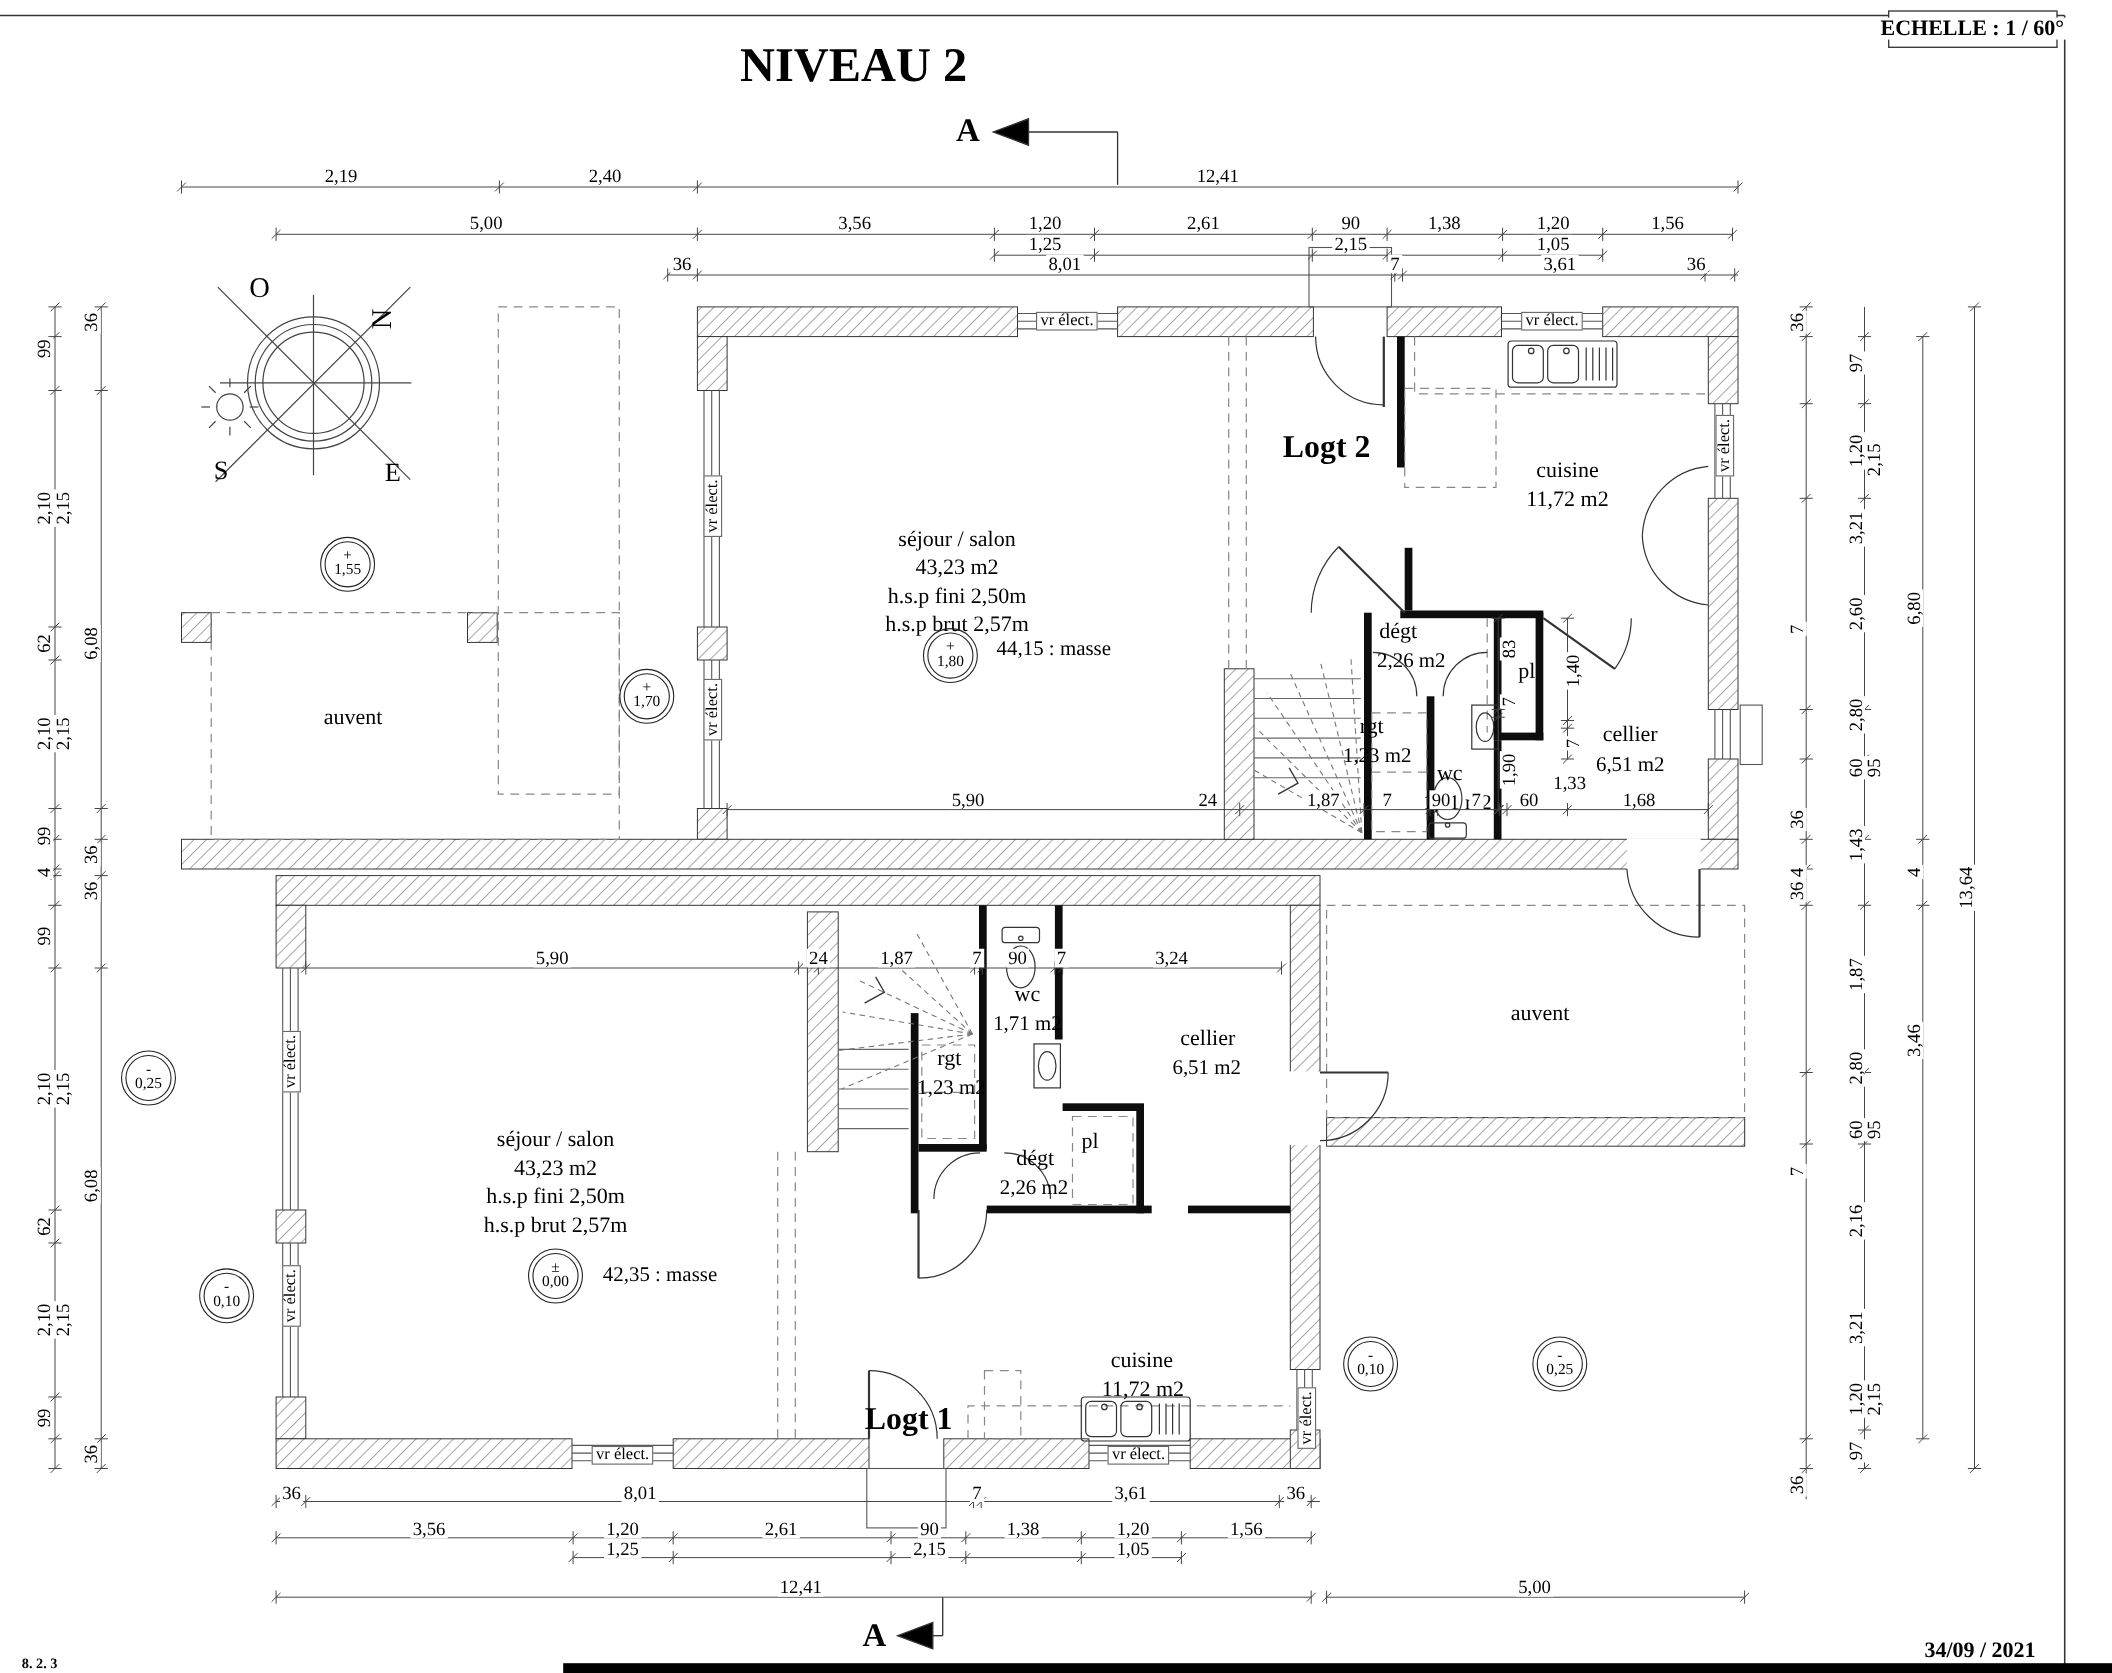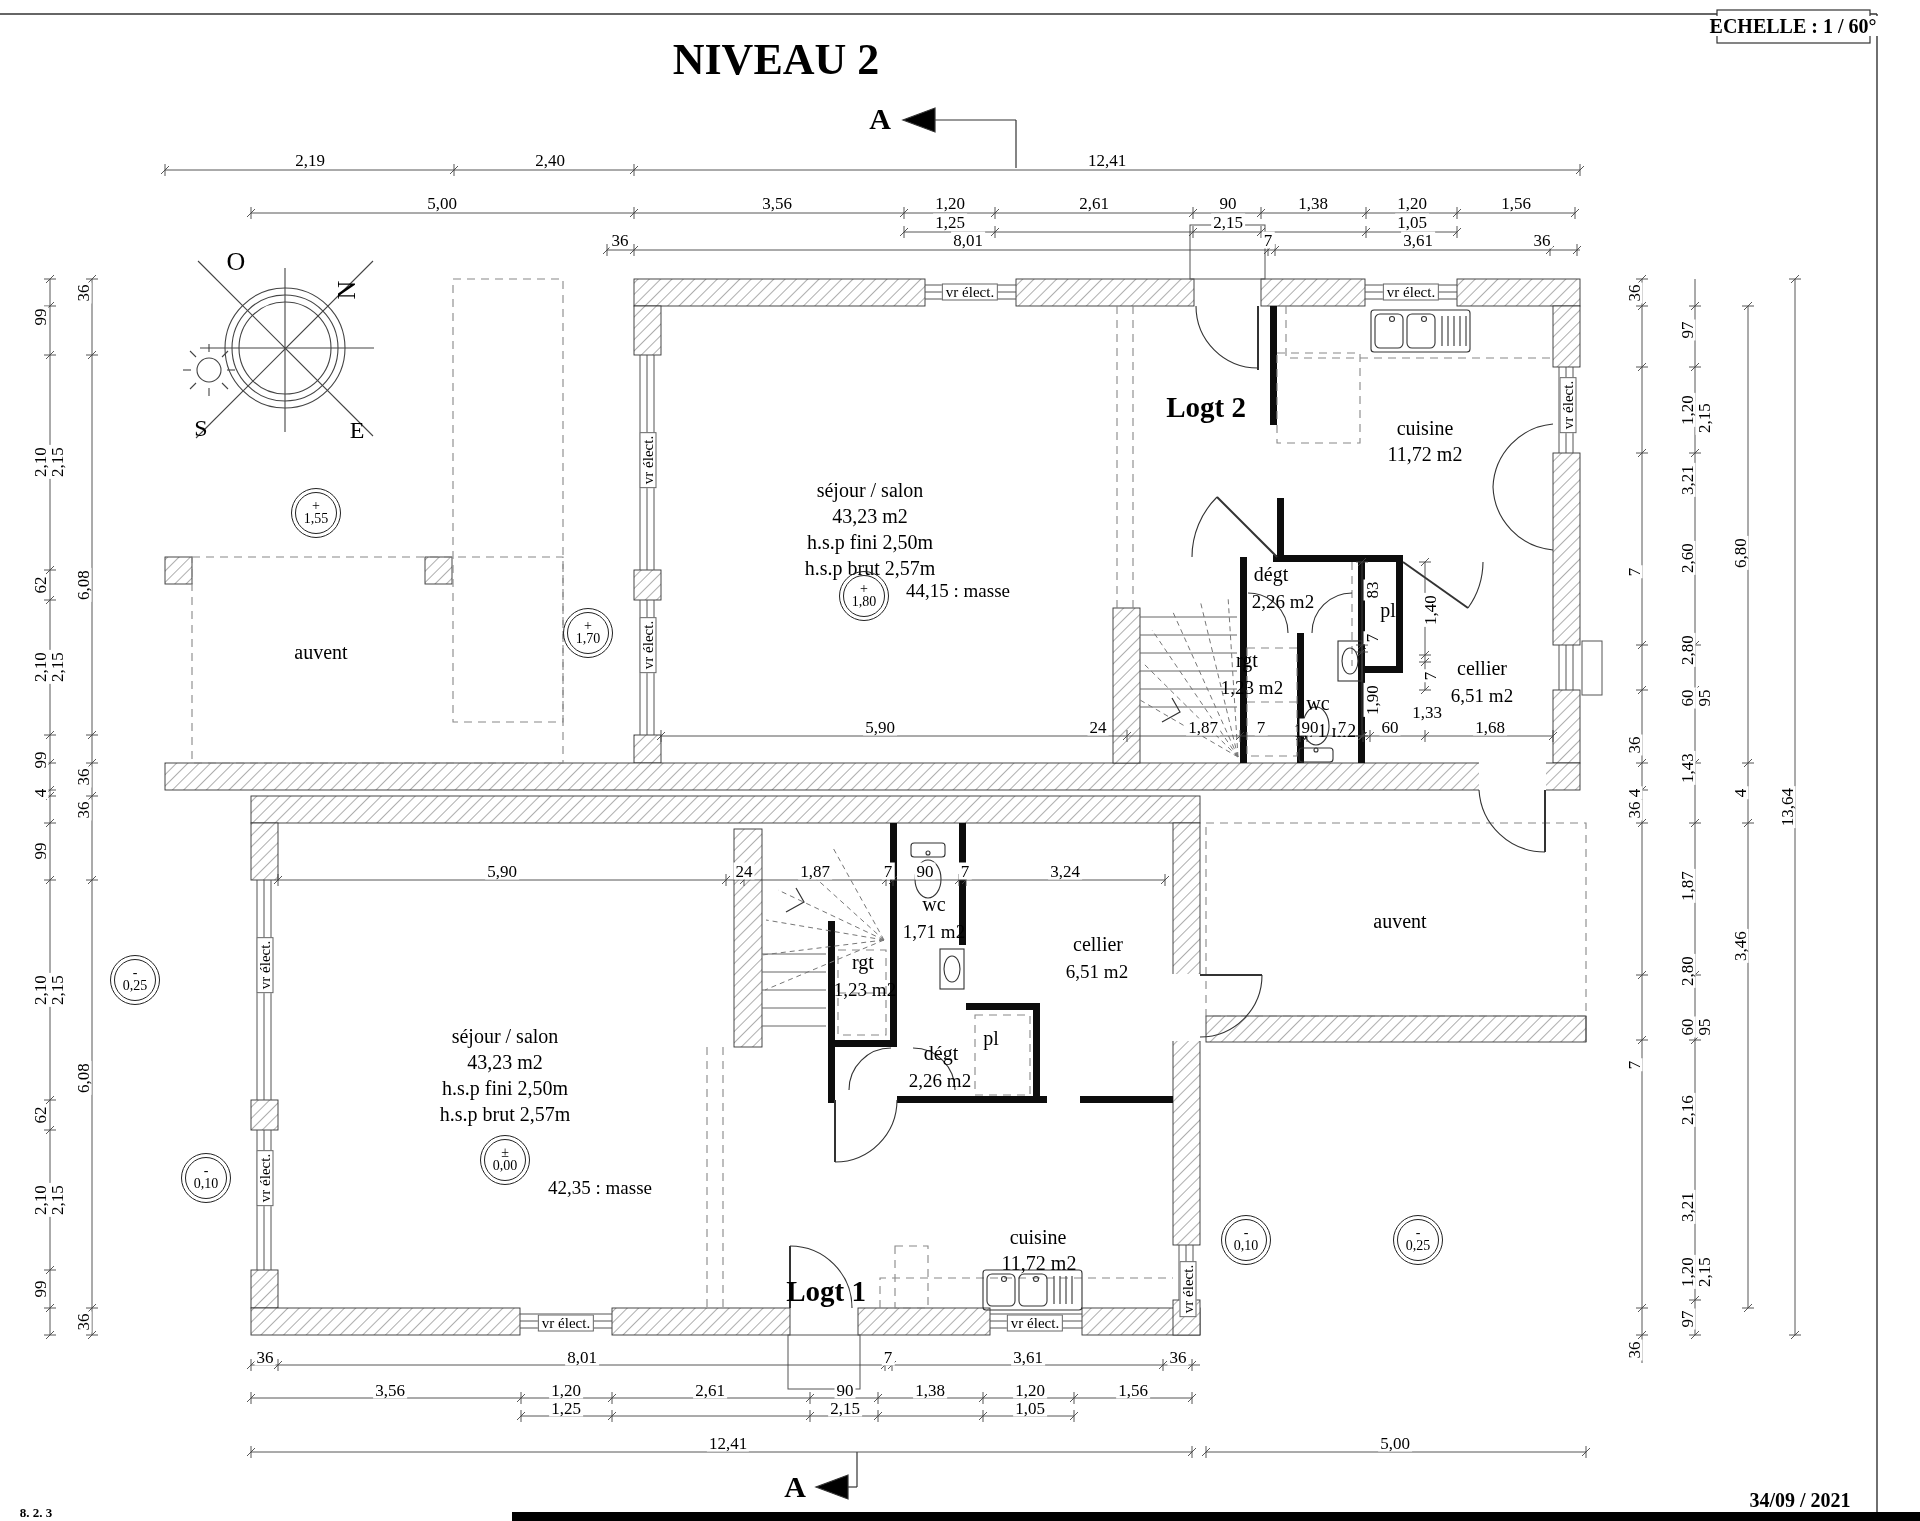--- a/index.html
+++ b/index.html
@@ -610,21 +610,21 @@
     <span class="lbl room" style="left: 1325px; top: 730px; font-size: 19px;">1,71 m2</span>
     <span class="lbl room" style="left: 1388px; top: 610px;">pl</span>
     <span class="lbl room" style="left: 1482px; top: 668px;">cellier</span>
     <span class="lbl room" style="left: 1482px; top: 695px; font-size: 19px;">6,51 m2</span>
     <span class="lbl room" style="left: 321px; top: 652px;">auvent</span>
     <span class="lbl room" style="left: 826px; top: 1291px; font-size: 29px; font-weight: bold;">Logt 1</span>
     <span class="lbl room" style="left: 505px; top: 1036px;">séjour / salon</span>
     <span class="lbl room" style="left: 505px; top: 1062px;">43,23 m2</span>
     <span class="lbl room" style="left: 505px; top: 1088px;">h.s.p fini 2,50m</span>
     <span class="lbl room" style="left: 505px; top: 1114px;">h.s.p brut 2,57m</span>
-    <span class="lbl room" style="left: 600px; top: 1187px; font-size: 19px;">42,35 : masse</span>
+    <span class="lbl room" style="left: 600px; top: 1159px; font-size: 19px;">42,35 : masse</span>
     <span class="lbl room" style="left: 1038px; top: 1237px;">cuisine</span>
     <span class="lbl room" style="left: 1039px; top: 1263px;">11,72 m2</span>
     <span class="lbl room" style="left: 941px; top: 1053px;">dégt</span>
     <span class="lbl room" style="left: 940px; top: 1080px; font-size: 19px;">2,26 m2</span>
     <span class="lbl room" style="left: 863px; top: 962px;">rgt</span>
     <span class="lbl room" style="left: 865px; top: 989px; font-size: 19px;">1,23 m2</span>
     <span class="lbl room" style="left: 934px; top: 904px;">wc</span>
     <span class="lbl room" style="left: 934px; top: 931px; font-size: 19px;">1,71 m2</span>
     <span class="lbl room" style="left: 991px; top: 1038px;">pl</span>
     <span class="lbl room" style="left: 1098px; top: 944px;">cellier</span>

